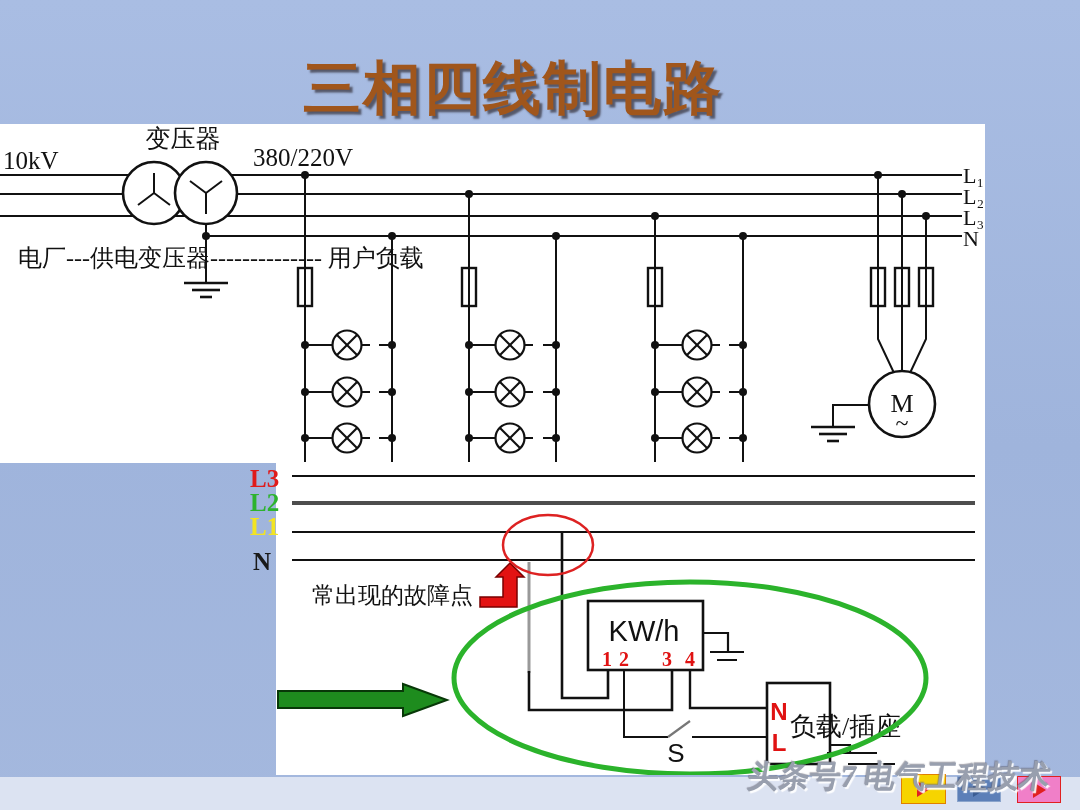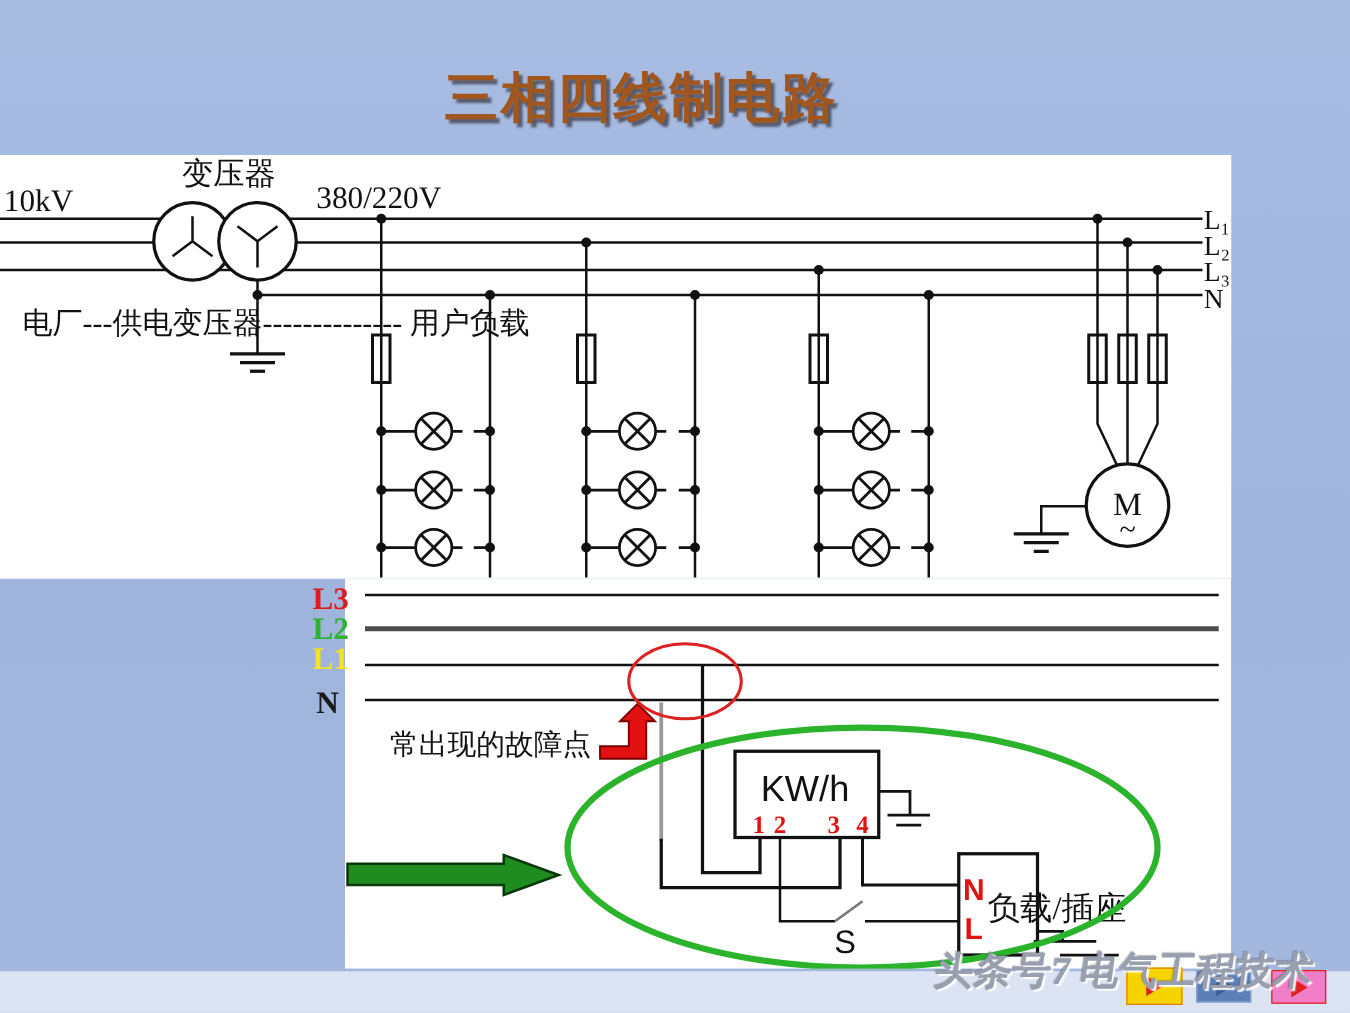--- a/index.html
+++ b/index.html
@@ -1,21 +1,21 @@
 <!DOCTYPE html>
 <html><head>
 <meta charset="utf-8">
 <style>
   html,body{margin:0;padding:0;}
   .stage{position:relative;width:1080px;height:810px;overflow:hidden;
          background:linear-gradient(180deg,#a9bde3 0%,#9fb4dc 55%,#a4b8de 100%);
          font-family:"Liberation Sans",sans-serif;}
   .slide-title{position:absolute;left:0;top:50px;width:1026px;text-align:center;
          font-family:"Liberation Serif","DejaVu Serif",serif;font-weight:bold;
-         font-size:43px;letter-spacing:2px;color:#a0561c;
+         font-size:58px;letter-spacing:2px;color:#a0561c;
          text-shadow:3px 3px 2px rgba(70,70,85,.85);}
   .upper-panel{position:absolute;left:0;top:124px;width:985px;height:339px;background:#ffffff;}
   .lower-svg{position:absolute;left:240px;top:463px;}
   .bottom-band{position:absolute;left:0;top:777px;width:1080px;height:33px;background:#dce3f2;}
   .watermark{position:absolute;left:748px;top:756px;width:330px;
          font-family:"Liberation Serif","DejaVu Serif",serif;font-weight:bold;
          font-size:31px;color:#989fae;transform:skewX(-8deg);
          text-shadow:2px 2px 1px rgba(255,255,255,.95),-1px -1px 1px rgba(95,95,110,.55);
          white-space:nowrap;z-index:6;}
   .logo{position:absolute;display:flex;align-items:center;justify-content:center;z-index:5;}

